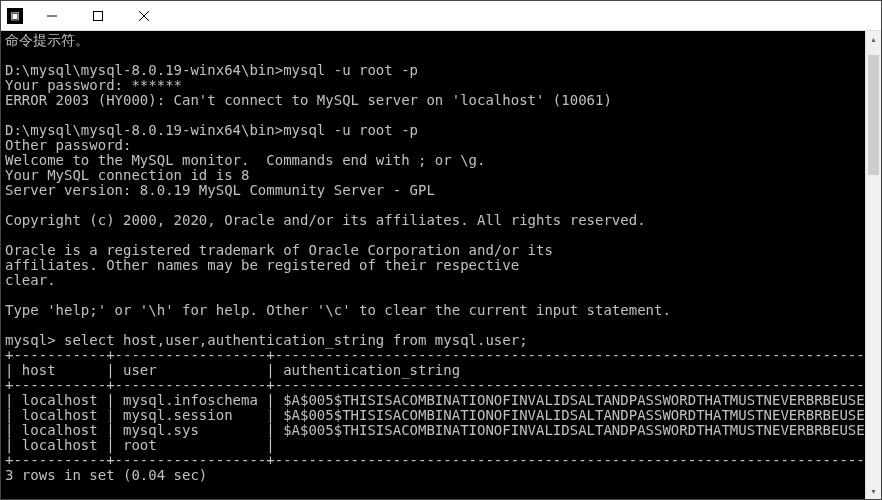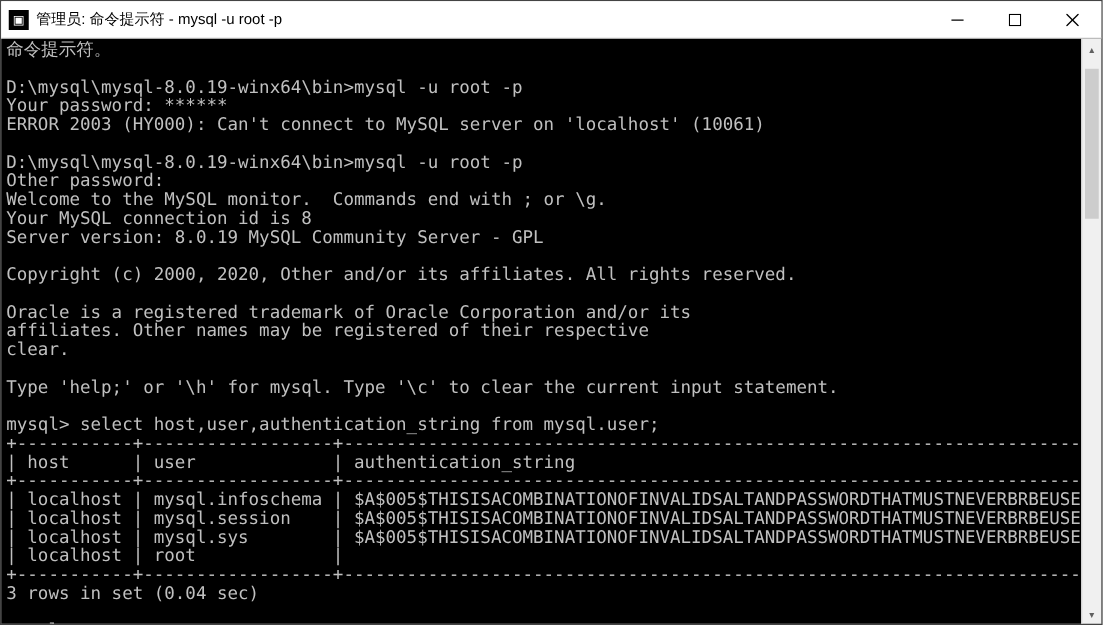--- a/index.html
+++ b/index.html
@@ -95,21 +95,20 @@
     height: 120px;
     background: #cdcdcd;
   }
 </style>
 </head>
 <body>
 
 <div class="window">
   <div class="titlebar">
     <div class="titlebar-icon">▣</div>
-    <div class="titlebar-text">管理员: 命令提示符 - mysql  -u root -p</div>
     <div class="win-controls">
       <div class="win-btn">
         <svg width="10" height="10">
             <line x1="0" y1="5" x2="10" y2="5" stroke="#000" stroke-width="1"></line>
           </svg>
       </div>
       <div class="win-btn">
         <svg width="10" height="10">
             <rect x="0.5" y="0.5" width="9" height="9" fill="none" stroke="#000" stroke-width="1"></rect>
           </svg>
@@ -128,27 +127,27 @@
 <span>D:\mysql\mysql-8.0.19-winx64\bin&gt;mysql -u root -p</span>
 <span>Your password: ******</span>
 <span>ERROR 2003 (HY000): Can't connect to MySQL server on 'localhost' (10061)</span>
 <span></span>
 <span>D:\mysql\mysql-8.0.19-winx64\bin&gt;mysql -u root -p</span>
 <span>Other password:</span>
 <span>Welcome to the MySQL monitor.  Commands end with ; or \g.</span>
 <span>Your MySQL connection id is 8</span>
 <span>Server version: 8.0.19 MySQL Community Server - GPL</span>
 <span></span>
-<span>Copyright (c) 2000, 2020, Other and/or its affiliates. All rights reserved.</span>
+<span>Copyright (c) 2000, 2020, Oracle and/or its affiliates. All rights reserved.</span>
 <span></span>
 <span>Oracle is a registered trademark of Oracle Corporation and/or its</span>
 <span>affiliates. Other names may be registered of their respective</span>
 <span>clear.</span>
 <span></span>
-<span>Type 'help;' or '\h' for mysql. Type '\c' to clear the current input statement.</span>
+<span>Type 'help;' or '\h' for help. Other '\c' to clear the current input statement.</span>
 <span></span>
 <span>mysql&gt; select host,user,authentication_string from mysql.user;</span>
 <span>+-----------+------------------+------------------------------------------------------------------------+</span>
 <span>| host      | user             | authentication_string                                                  |</span>
 <span>+-----------+------------------+------------------------------------------------------------------------+</span>
 <span>| localhost | mysql.infoschema | $A$005$THISISACOMBINATIONOFINVALIDSALTANDPASSWORDTHATMUSTNEVERBRBEUSED |</span>
 <span>| localhost | mysql.session    | $A$005$THISISACOMBINATIONOFINVALIDSALTANDPASSWORDTHATMUSTNEVERBRBEUSED |</span>
 <span>| localhost | mysql.sys        | $A$005$THISISACOMBINATIONOFINVALIDSALTANDPASSWORDTHATMUSTNEVERBRBEUSED |</span>
 <span>| localhost | root             |                                                                        |</span>
 <span>+-----------+------------------+------------------------------------------------------------------------+</span>

